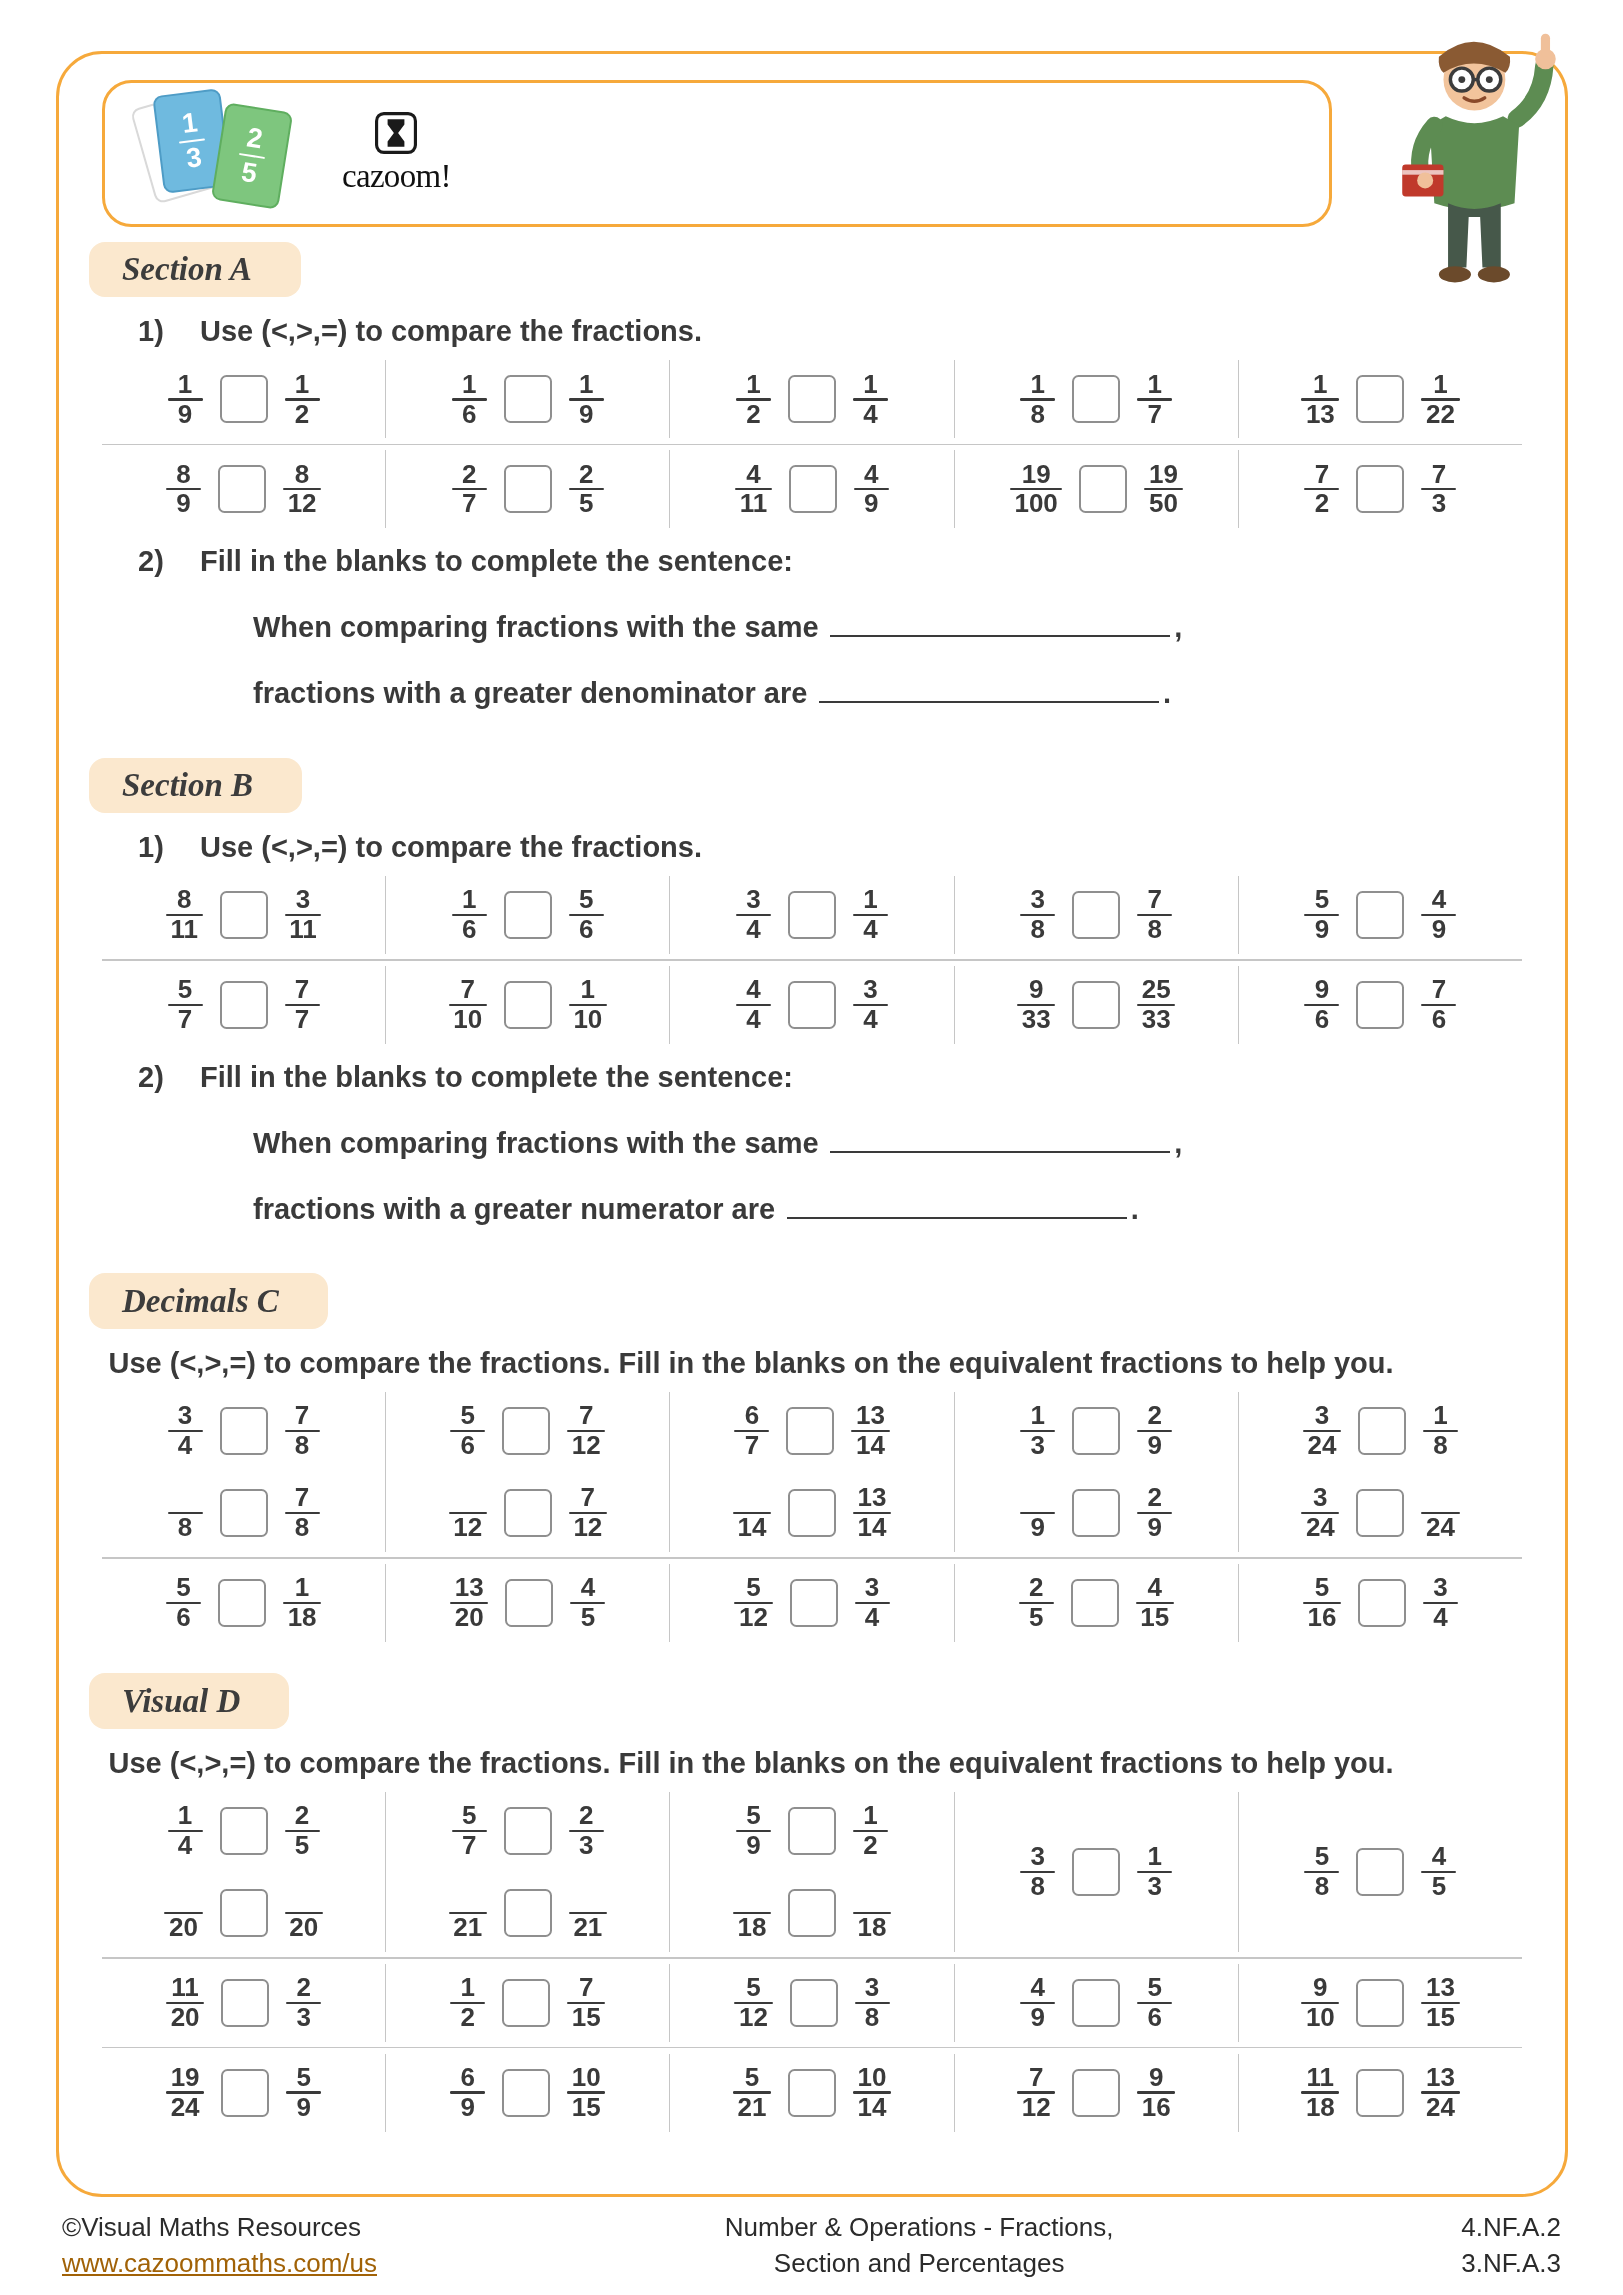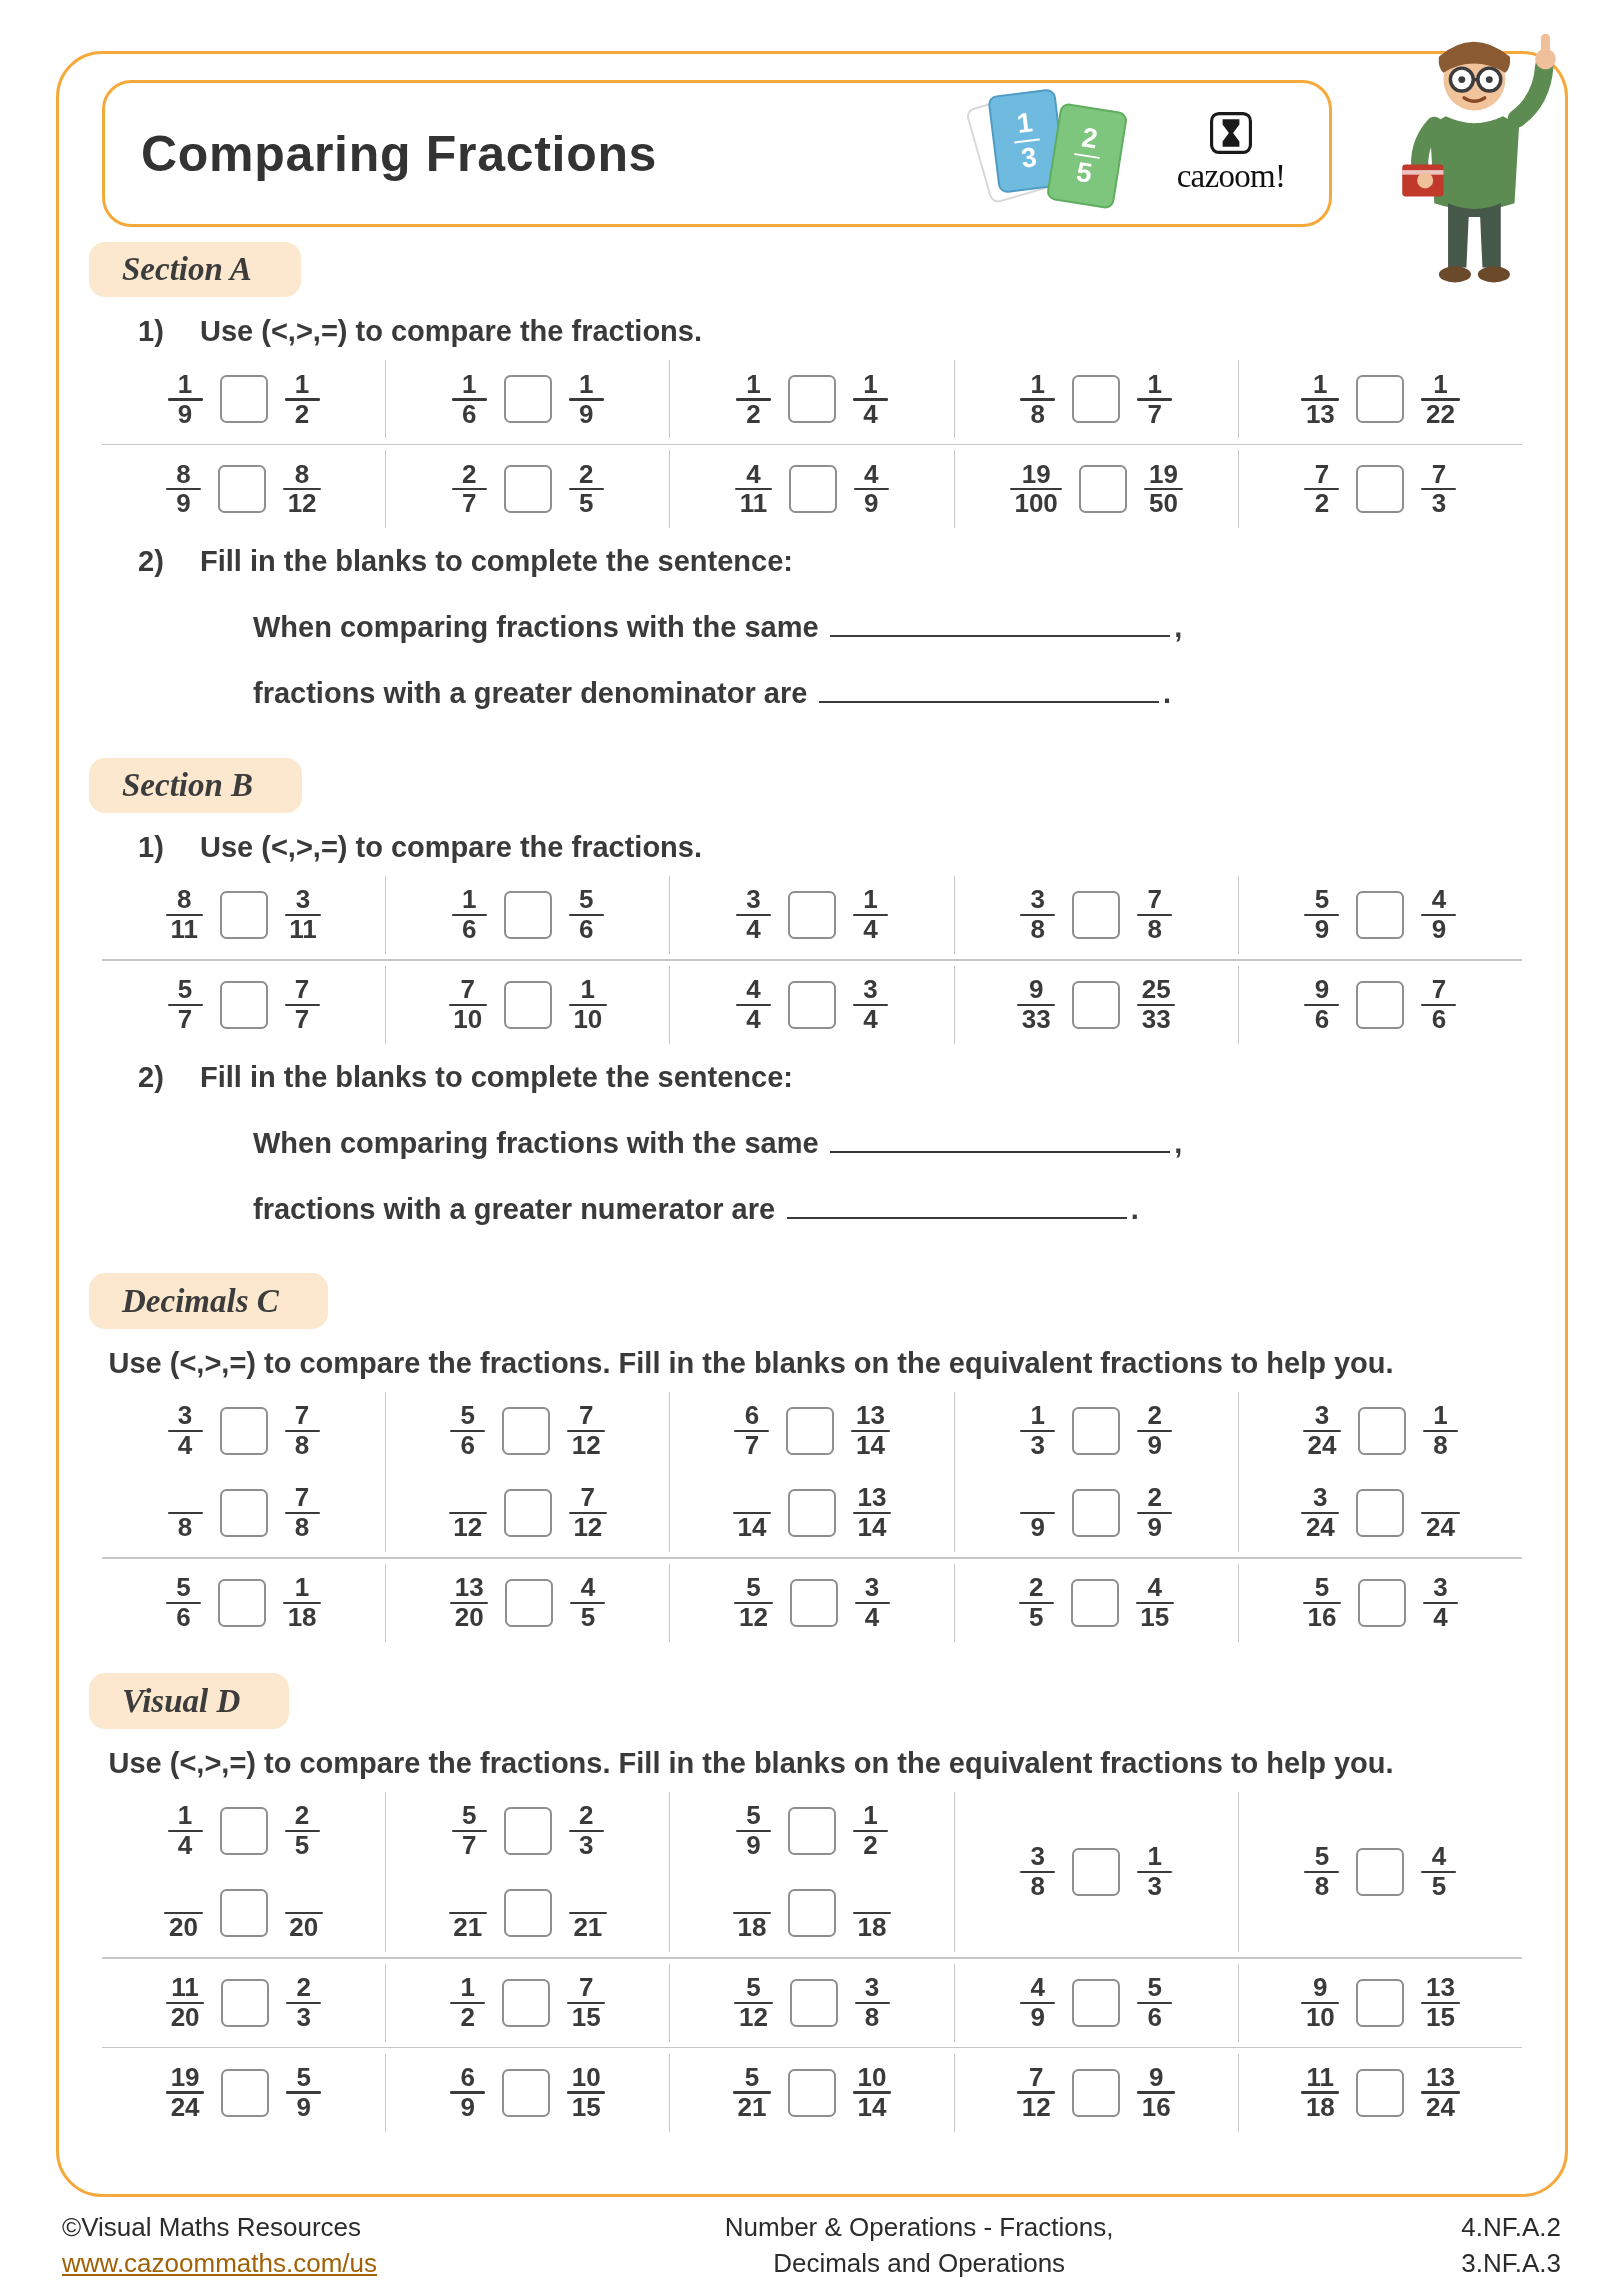--- a/index.html
+++ b/index.html
@@ -106,21 +106,20 @@
     <circle cx="38" cy="140" r="7" fill="#f0c09a"></circle>
     <path d="M58 160 L58 216 L74 216 L76 172 L86 172 L88 216 L104 216 L104 160 Q81 170 58 160 Z" fill="#46584a"></path>
     <ellipse cx="64" cy="222" rx="14" ry="7" fill="#6b4a2b"></ellipse>
     <ellipse cx="98" cy="222" rx="14" ry="7" fill="#6b4a2b"></ellipse>
   </svg>
 </div>
 
 <div class="content">
 
   <div class="title-box">
-    <h1>Comparing Fractions</h1>
     <div class="cards">
       <div class="card back"></div>
       <div class="card c1">
         <span class="cfrac">
           <span>1</span>
           <span class="cbar"></span>
           <span>3</span>
         </span>
       </div>
       <div class="card c2">
@@ -1006,20 +1005,20 @@
 
 </div>
 
 <div class="footer">
   <div class="f-left">
     <div>©Visual Maths Resources</div>
     <div class="url">www.cazoommaths.com/us</div>
   </div>
   <div class="f-center">
     <div>Number &amp; Operations - Fractions,</div>
-    <div>Decimals and Operations</div>
+    <div>Section and Percentages</div>
   </div>
   <div class="f-right">
     <div>4.NF.A.2</div>
     <div>3.NF.A.3</div>
   </div>
 </div>
 
 
 </body></html>

